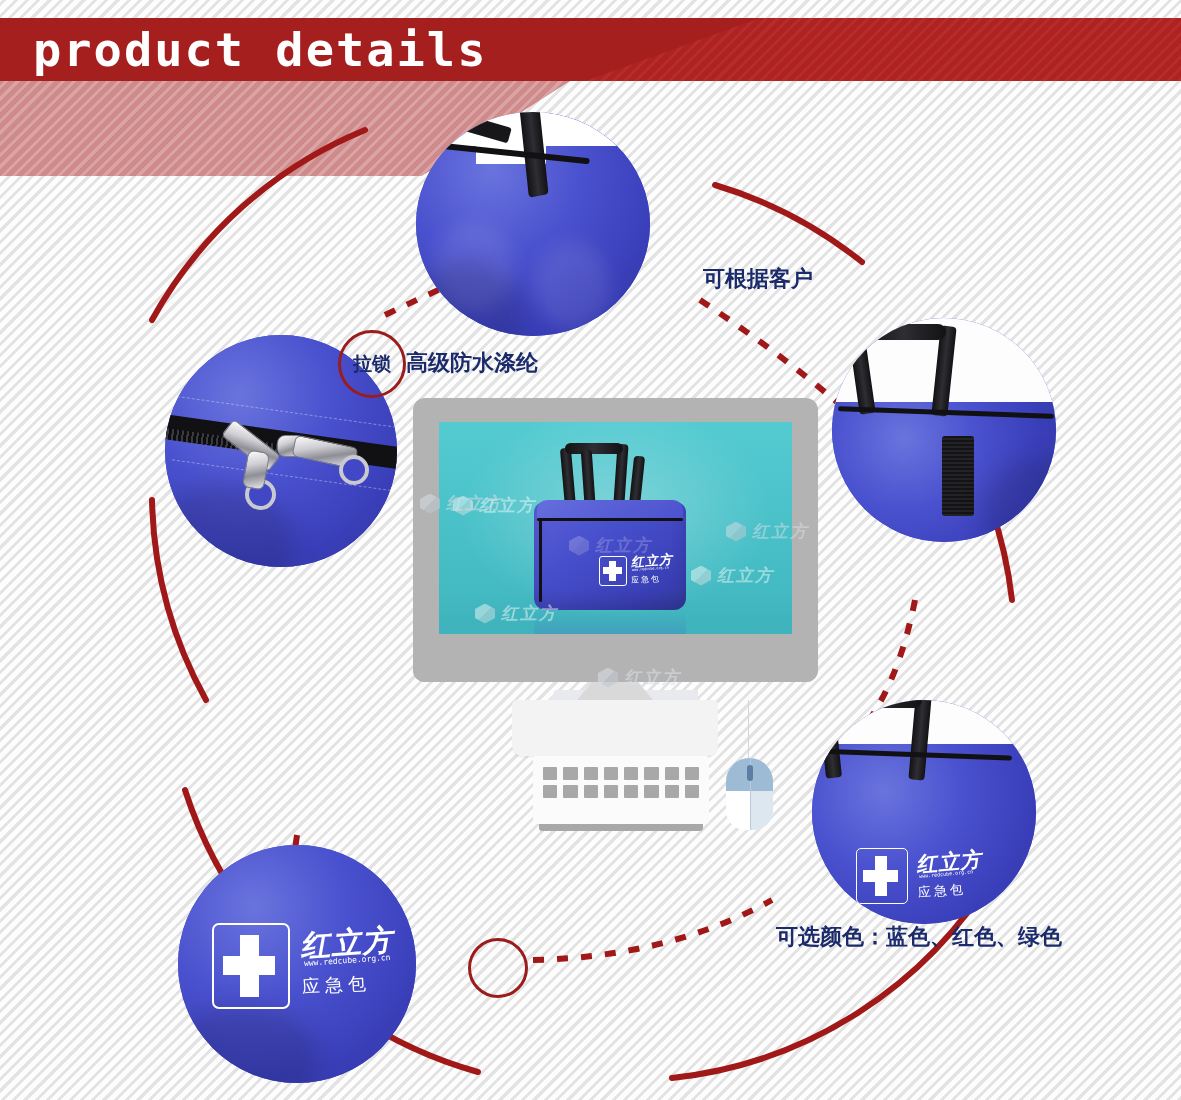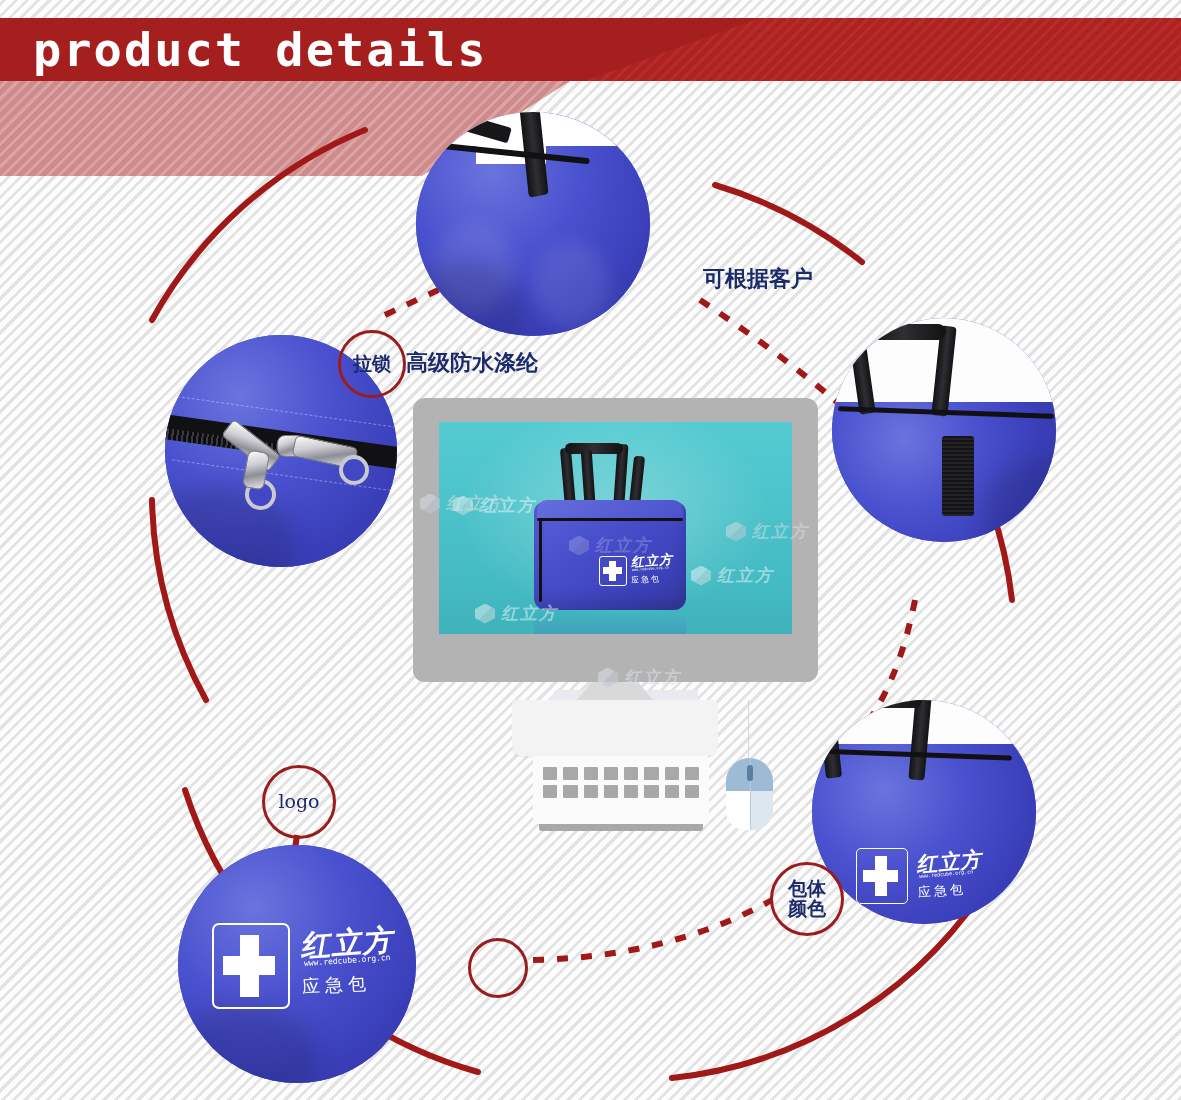--- a/index.html
+++ b/index.html
@@ -453,27 +453,18 @@
   </div>
 
   <div class="annot-text" style="left:703px;top:264px;font-size:22px;">可根据客户</div>
 
   <div class="annot-circle" style="left:338px;top:330px;width:62px;height:62px;font-size:19px;">
     <div>拉锁</div>
   </div>
   <div class="annot-text" style="left:406px;top:348px;font-size:22px;">高级防水涤纶</div>
 
 
-  <div class="annot-circle" style="left:262px;top:765px;width:68px;height:68px;font-size:19px;font-weight:400;
-              font-family:'DejaVu Serif','Liberation Serif',serif;">
-    <div>logo</div>
-  </div>
-
-  <div class="annot-circle" style="left:770px;top:862px;width:68px;height:68px;font-size:19px;">
-    <div>
-      <span>包体</span><br>
-      <span>颜色</span>
-    </div>
-  </div>
+
+  <div class="annot-text" style="left:776px;top:922px;font-size:22px;">可选颜色：蓝色、红色、绿色</div>
 
   <div class="mini-circle" style="left:468px;top:938px;width:54px;height:54px;"></div>
 
 </div>
 
 </body></html>

